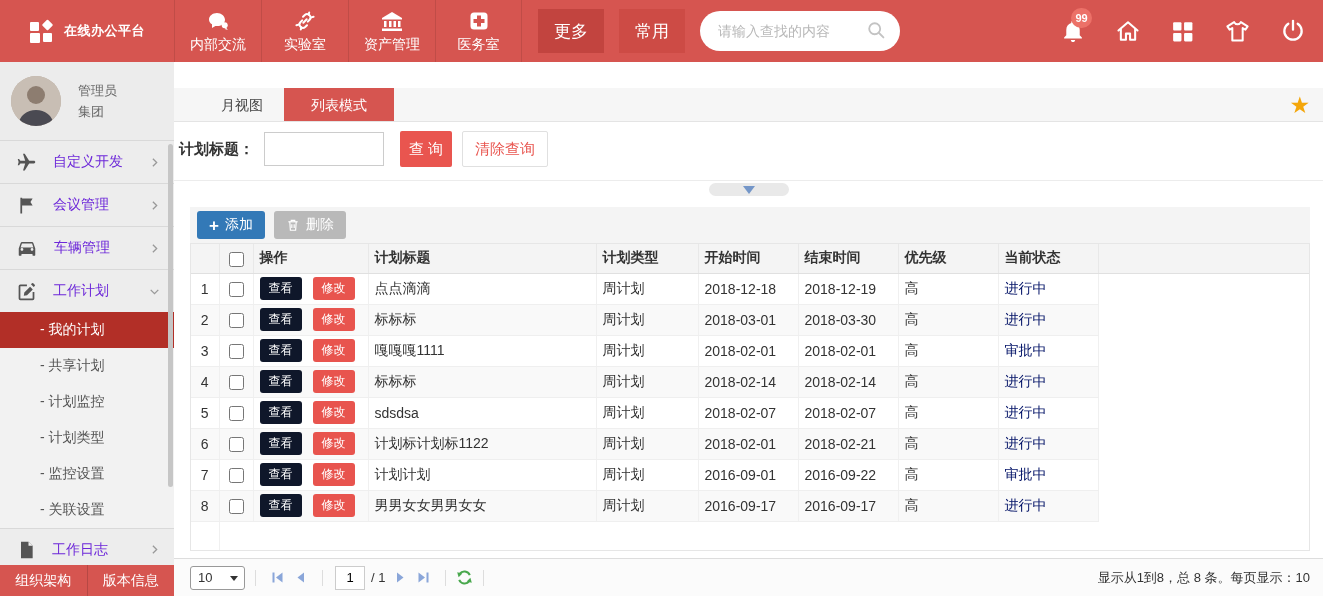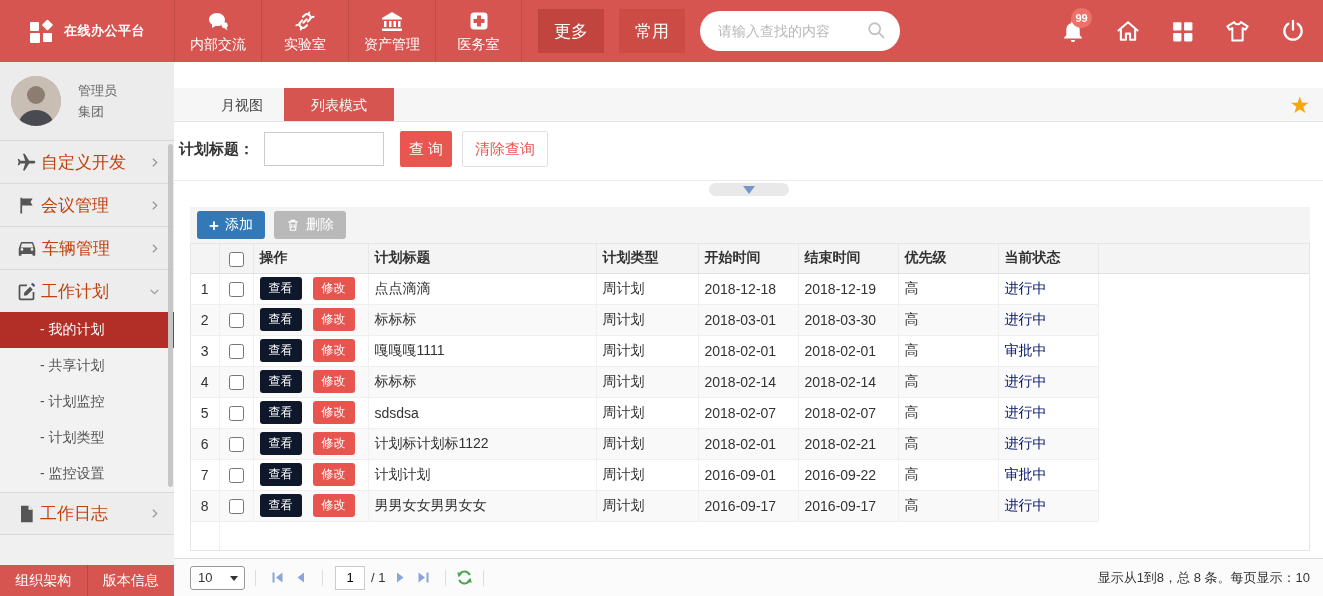--- a/index.html
+++ b/index.html
@@ -24,21 +24,21 @@
   .hicons{display:flex;align-items:center;gap:29px;margin-left:auto;padding-right:17px;}
   .hicon{position:relative;cursor:pointer;display:flex;}
   .badge{position:absolute;top:-10px;left:11px;background:#ec7168;border-radius:10px;min-width:21px;height:20px;line-height:20px;text-align:center;font-size:11px;font-weight:bold;padding:0 2px;}
 
   
   .sidebar{position:absolute;top:62px;left:0;width:174px;bottom:0;background:#f0f0f0;overflow:hidden;}
   .userblock{height:78px;display:flex;align-items:center;padding-left:11px;gap:17px;background:#ececec;}
   .avatar{width:50px;height:50px;border-radius:50%;overflow:hidden;background:#b9ab9d;flex:none;}
   .uinfo{font-size:13px;color:#666;line-height:21px;}
   .mitem{height:43px;display:flex;align-items:center;padding:0 13px 0 16px;border-top:1px solid #d9d9d9;background:#ededed;cursor:pointer;}
-  .mitem .mlabel{margin-left:4px;font-size:17px;color:#c2410c;}
+  .mitem .mlabel{margin-left:16px;font-size:14px;color:#6d28d9;}
   .mitem .chev{margin-left:auto;display:flex;}
   .submenu .sitem{height:36px;display:flex;align-items:center;padding-left:40px;font-size:14px;color:#555;cursor:pointer;background:#f2f2f2;}
   .submenu .sitem.active{background:#b22f27;color:#fff;}
   .sb-footer{position:absolute;left:0;bottom:0;width:174px;height:31px;background:#d65550;display:flex;}
   .sb-footer .fcell{flex:1;display:flex;align-items:center;justify-content:center;color:#fff;font-size:14px;cursor:pointer;}
   .sb-footer .fcell+.fcell{border-left:1px solid rgba(0,0,0,.15);}
   .sb-scroll{position:absolute;right:1px;top:82px;width:5px;height:343px;background:#c6c6c6;border-radius:3px;cursor:pointer;}
 
   
   .main{position:absolute;top:62px;left:174px;right:0;bottom:0;background:#fff;}
@@ -280,20 +280,21 @@
         </svg>
       </span>
   </div>
 
   <div class="submenu">
     <div class="sitem active">- 我的计划</div>
     <div class="sitem">- 共享计划</div>
     <div class="sitem">- 计划监控</div>
     <div class="sitem">- 计划类型</div>
     <div class="sitem">- 监控设置</div>
+    <div class="sitem">- 关联设置</div>
   </div>
 
   <div class="mitem" style="border-bottom:1px solid #d9d9d9;">
     <span style="display:flex;">
       <svg width="20" height="20" viewBox="0 0 24 24">
           <path fill="#555" d="M6 2h9l5 5v15H6z"></path>
           <path fill="#f0f0f0" d="M15 2v5h5z"></path>
         </svg>
     </span>
     <span class="mlabel">工作日志</span>

